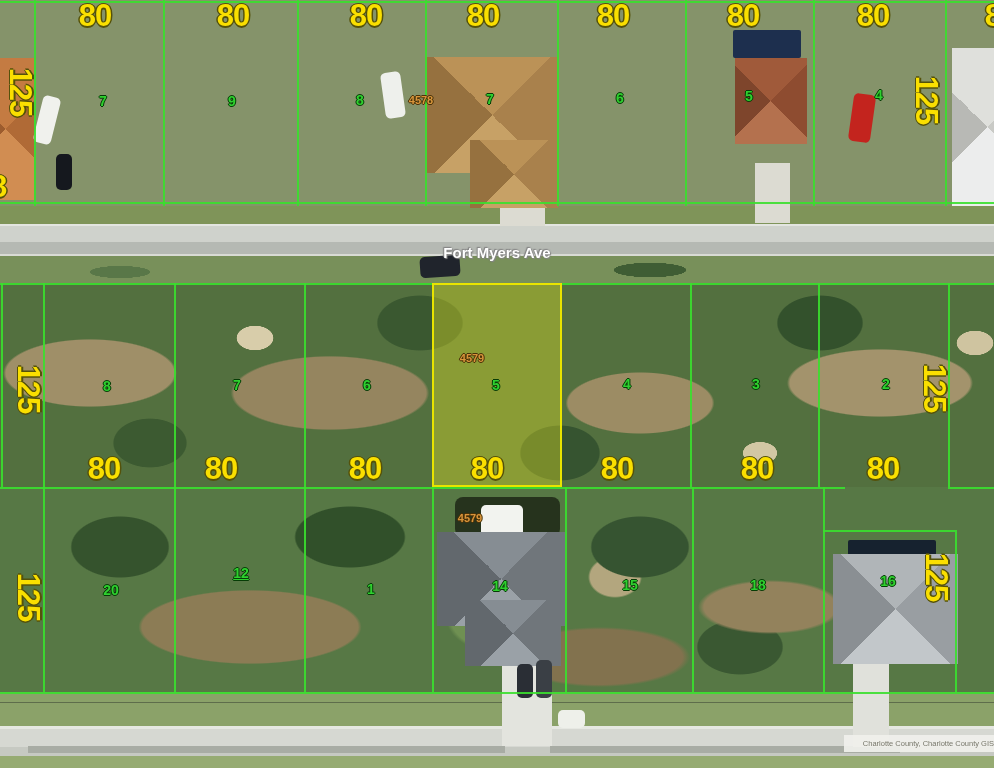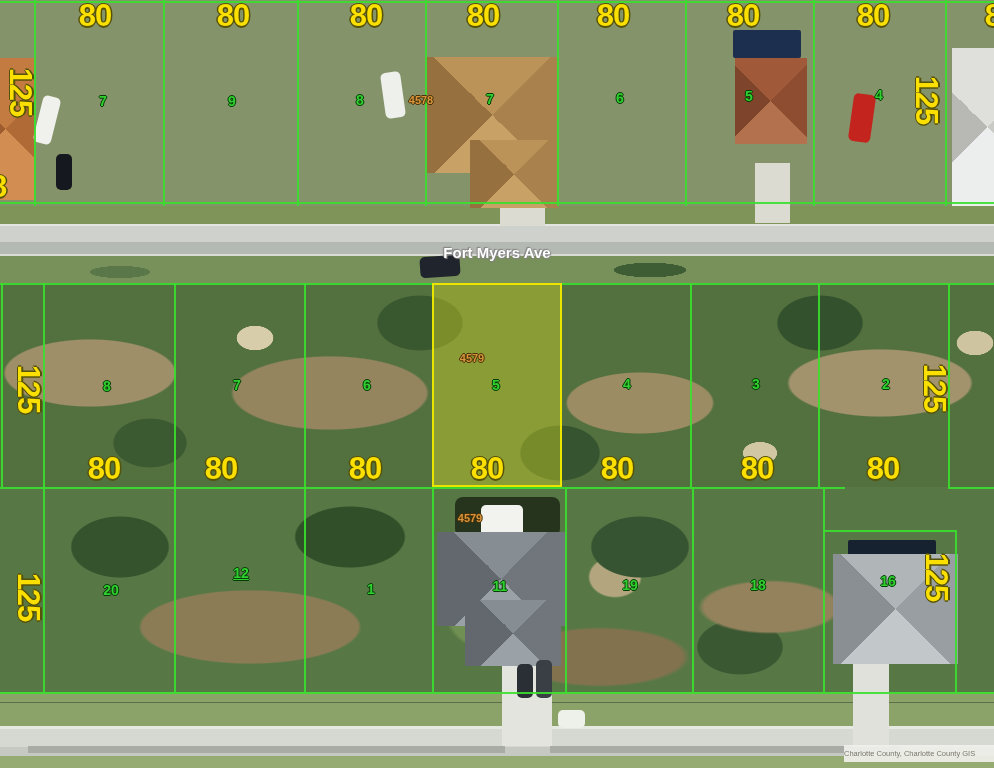--- a/index.html
+++ b/index.html
@@ -85,22 +85,22 @@
   .dim{transform:translate(-50%,-50%);font-weight:bold;font-size:31px;letter-spacing:-1px;
     color:#fadf00;white-space:nowrap;
     text-shadow:1.5px 0 #55520a,-1.5px 0 #55520a,0 1.5px #55520a,0 -1.5px #55520a;}
   .dim.rot{transform:translate(-50%,-50%) rotate(90deg);}
   .lotnum{transform:translate(-50%,-50%);font-weight:bold;font-size:14px;color:#2fd02f;
     white-space:nowrap;text-shadow:1px 0 #063c06,-1px 0 #063c06,0 1px #063c06,0 -1px #063c06;}
   .pid{transform:translate(-50%,-50%);font-weight:bold;font-size:11px;color:#d8953b;
     white-space:nowrap;text-shadow:1px 0 #4a3208,-1px 0 #4a3208,0 1px #4a3208,0 -1px #4a3208;}
   .street{left:497px;top:252px;transform:translate(-50%,-50%);font-weight:bold;font-size:15px;
     color:#fff;white-space:nowrap;text-shadow:0 0 2px #777,1px 1px 1px #888,-1px -1px 1px #888;}
-  #attribution{right:0;bottom:6px;width:150px;height:17px;background:rgba(240,240,235,.92);
-    display:flex;align-items:center;justify-content:flex-start;}
+  #attribution{right:0;bottom:16px;width:150px;height:17px;background:rgba(240,240,235,.92);
+    display:flex;align-items:center;justify-content:flex-end;}
   #attribution span{position:static;font-size:7.5px;color:#77776a;white-space:nowrap;}
   .layer{left:0;top:0;width:994px;height:768px;}
 </style>
 </head>
 <body>
 
 <div class="map">
 
   <div id="band-north"></div>
   <div id="verge-top"></div>
@@ -209,22 +209,22 @@
       <span class="lotnum" style="left: 107px; top: 386px;">8</span>
       <span class="lotnum" style="left: 237px; top: 385px;">7</span>
       <span class="lotnum" style="left: 367px; top: 385px;">6</span>
       <span class="lotnum" style="left: 496px; top: 385px;">5</span>
       <span class="lotnum" style="left: 627px; top: 384px;">4</span>
       <span class="lotnum" style="left: 756px; top: 384px;">3</span>
       <span class="lotnum" style="left: 886px; top: 384px;">2</span>
       <span class="lotnum" style="left: 111px; top: 590px;">20</span>
       <span class="lotnum" style="left: 241px; top: 573px; text-decoration: underline;">12</span>
       <span class="lotnum" style="left: 371px; top: 589px;">1</span>
-      <span class="lotnum" style="left: 500px; top: 586px;">11</span>
-      <span class="lotnum" style="left: 630px; top: 585px;">19</span>
+      <span class="lotnum" style="left: 500px; top: 586px;">14</span>
+      <span class="lotnum" style="left: 630px; top: 585px;">15</span>
       <span class="lotnum" style="left: 758px; top: 585px;">18</span>
       <span class="lotnum" style="left: 888px; top: 581px;">16</span>
       <span class="pid" style="left: 421px; top: 100px;">4578</span>
       <span class="pid" style="left: 472px; top: 358px;">4579</span>
       <span class="pid" style="left: 470px; top: 518px;">4579</span>
     </div>
 
   <div id="attribution">
     <span>Charlotte County, Charlotte County GIS</span>
   </div>

